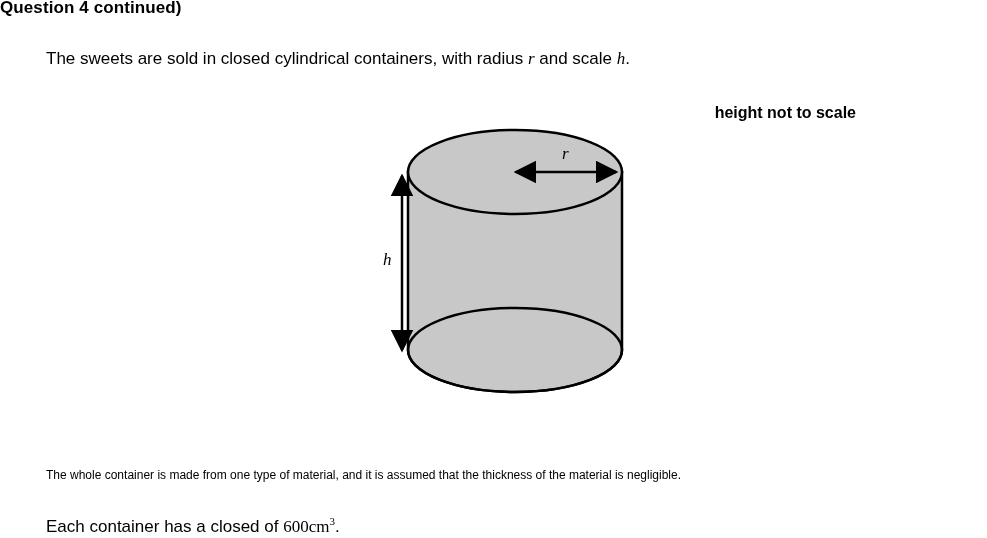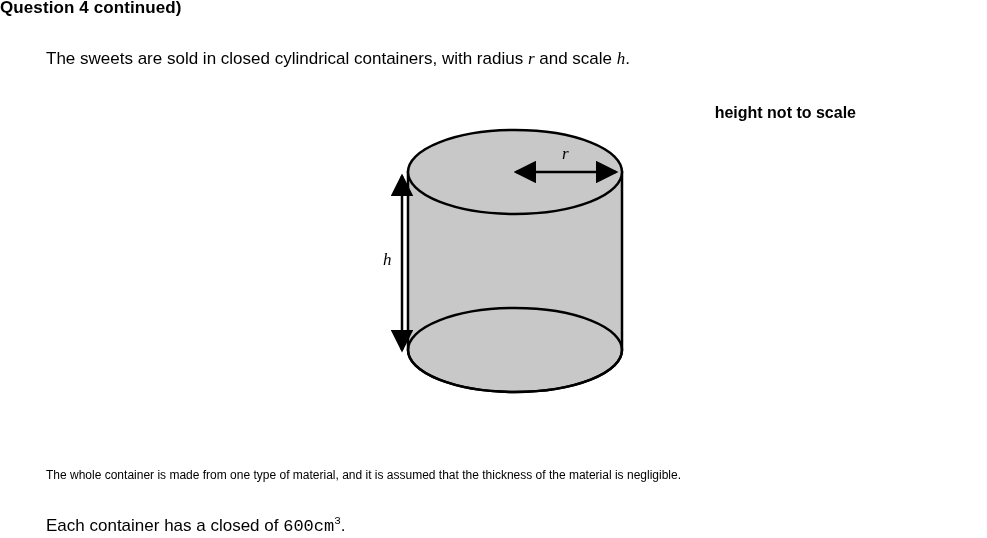--- a/index.html
+++ b/index.html
@@ -66,21 +66,21 @@
   }
   .para-volume {
     position: absolute;
     left: 46px;
     top: 510px;
     font-size: 17px;
     line-height: 23px;
     white-space: nowrap;
   }
   .mathnum {
-    font-family: Liberation Mono, monospace;
+    font-family: Liberation Serif, serif;
     font-size: 17px;
   }
   .mathnum sup {
     font-size: 11px;
     vertical-align: super;
   }
   .label-r {
     position: absolute;
     left: 212px;
     top: 16px;

